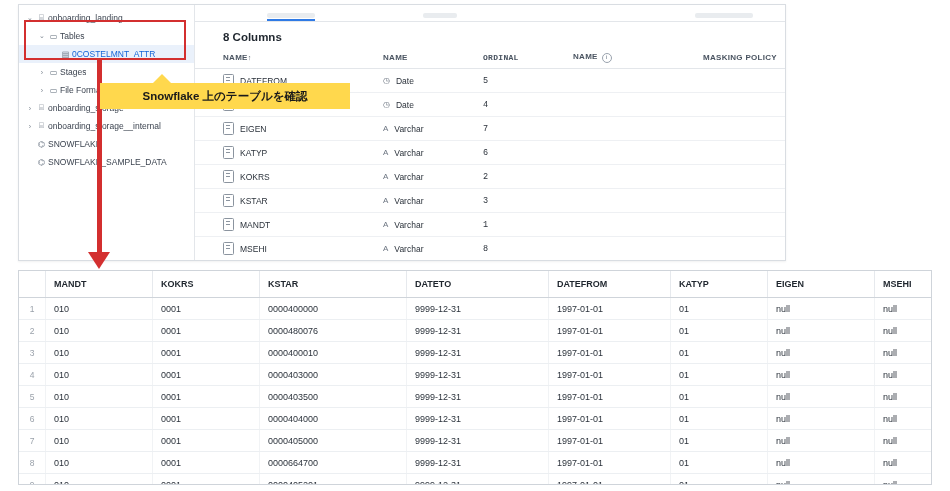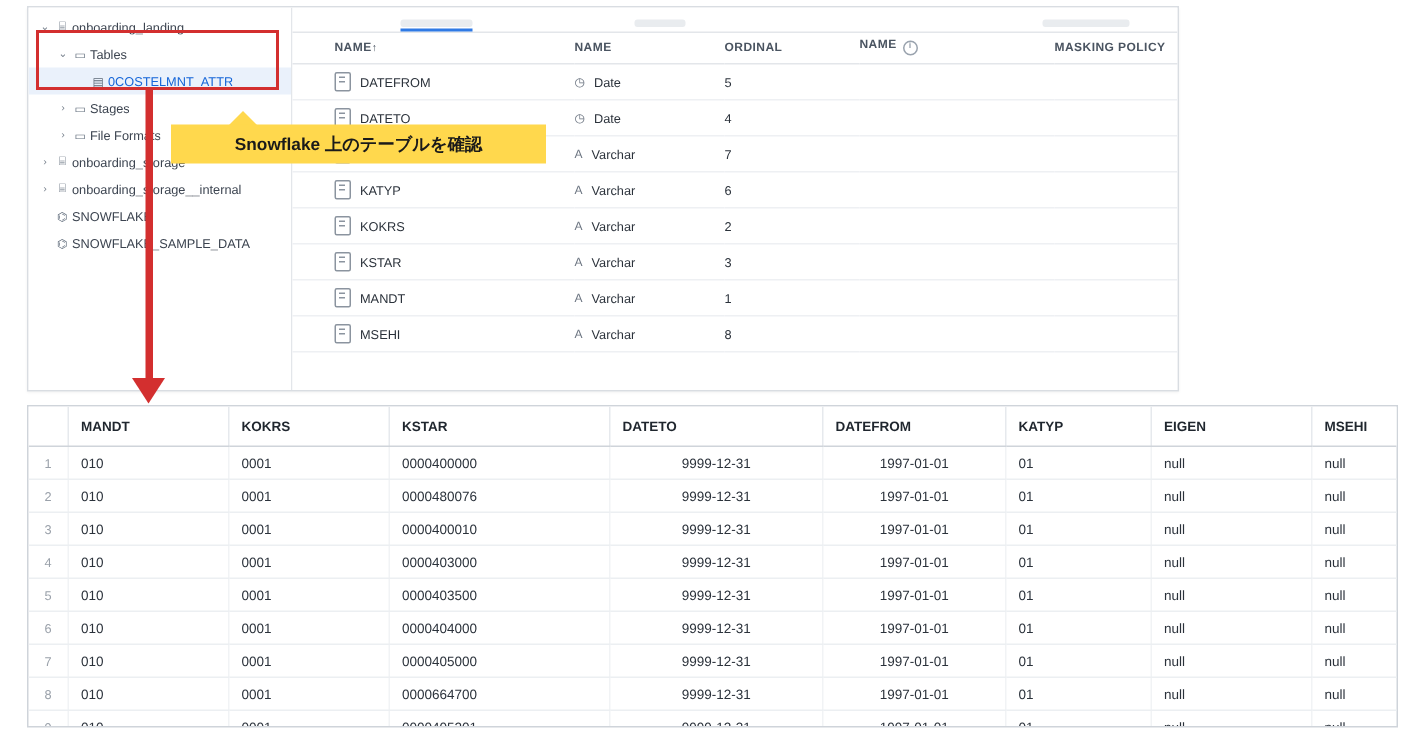--- a/index.html
+++ b/index.html
@@ -131,21 +131,21 @@
   }
   #col-table td {
     padding: 0;
     height: 23px;
     border-bottom: 1px solid #eef0f3;
     color: #2b323b;
     vertical-align: middle;
   }
   .c-name  { width: 160px; padding-left: 28px !important; }
   .c-type  { width: 100px; }
-  .c-ord   { width: 90px; }
+  .c-ord   { width: 90px; font-family: Liberation Mono, monospace; }
   .c-tags  { width: 130px; }
   .c-mask  { width: 120px; }
   .cell-flex { display: flex; align-items: center; gap: 6px; }
   .col-ico {
     width: 9px; height: 11px;
     border: 1px solid #8b949f;
     border-radius: 1.5px;
     display: inline-block;
     position: relative;
     flex: none;
@@ -199,21 +199,21 @@
     width: 0; height: 0;
     border-left: 11px solid transparent;
     border-right: 11px solid transparent;
     border-top: 17px solid #d32f2f;
     z-index: 5;
   }
 
   
   #callout {
     position: absolute;
-    left: 114px;
+    left: 100px;
     top: 83px;
     width: 250px;
     height: 26px;
     background: #ffd84d;
     z-index: 8;
     display: flex;
     align-items: center;
     justify-content: center;
     font-size: 11.5px;
     font-weight: bold;
@@ -268,21 +268,21 @@
     padding: 0 8px;
     white-space: nowrap;
   }
   #res-table th.num, #res-table td.num {
     width: 26px;
     text-align: center;
     color: #8d959f;
     padding: 0;
   }
   #res-table td.rnum { color: #9aa1aa; font-size: 8.5px; }
-  .ralign { text-align: center; }
+  .ralign { text-align: left; }
   .w-mandt { width: 90px; }
   .w-kokrs { width: 90px; }
   .w-kstar { width: 130px; }
   .w-dateto { width: 125px; }
   .w-datefrom { width: 105px; }
   .w-katyp { width: 80px; }
   .w-eigen { width: 90px; }
   .w-msehi { width: 90px; }
 </style>
 </head>
@@ -339,20 +339,21 @@
     </div>
 
   <div id="detail">
     <div id="detail-tabs">
       <div class="ghost" style="left:72px; width:48px;"></div>
       <div class="ghost" style="left:228px; width:34px;"></div>
       <div class="ghost" style="left:500px; width:58px;"></div>
       <div class="tabline"></div>
     </div>
 
+    <div id="cols-title">8 Columns</div>
 
     <table id="col-table">
       <thead>
         <tr>
           <th class="c-name">
             <span>NAME</span><span class="sort-arrow">↑</span>
           </th>
           <th class="c-type">NAME</th>
           <th class="c-ord">ORDINAL</th>
           <th class="c-tags">

